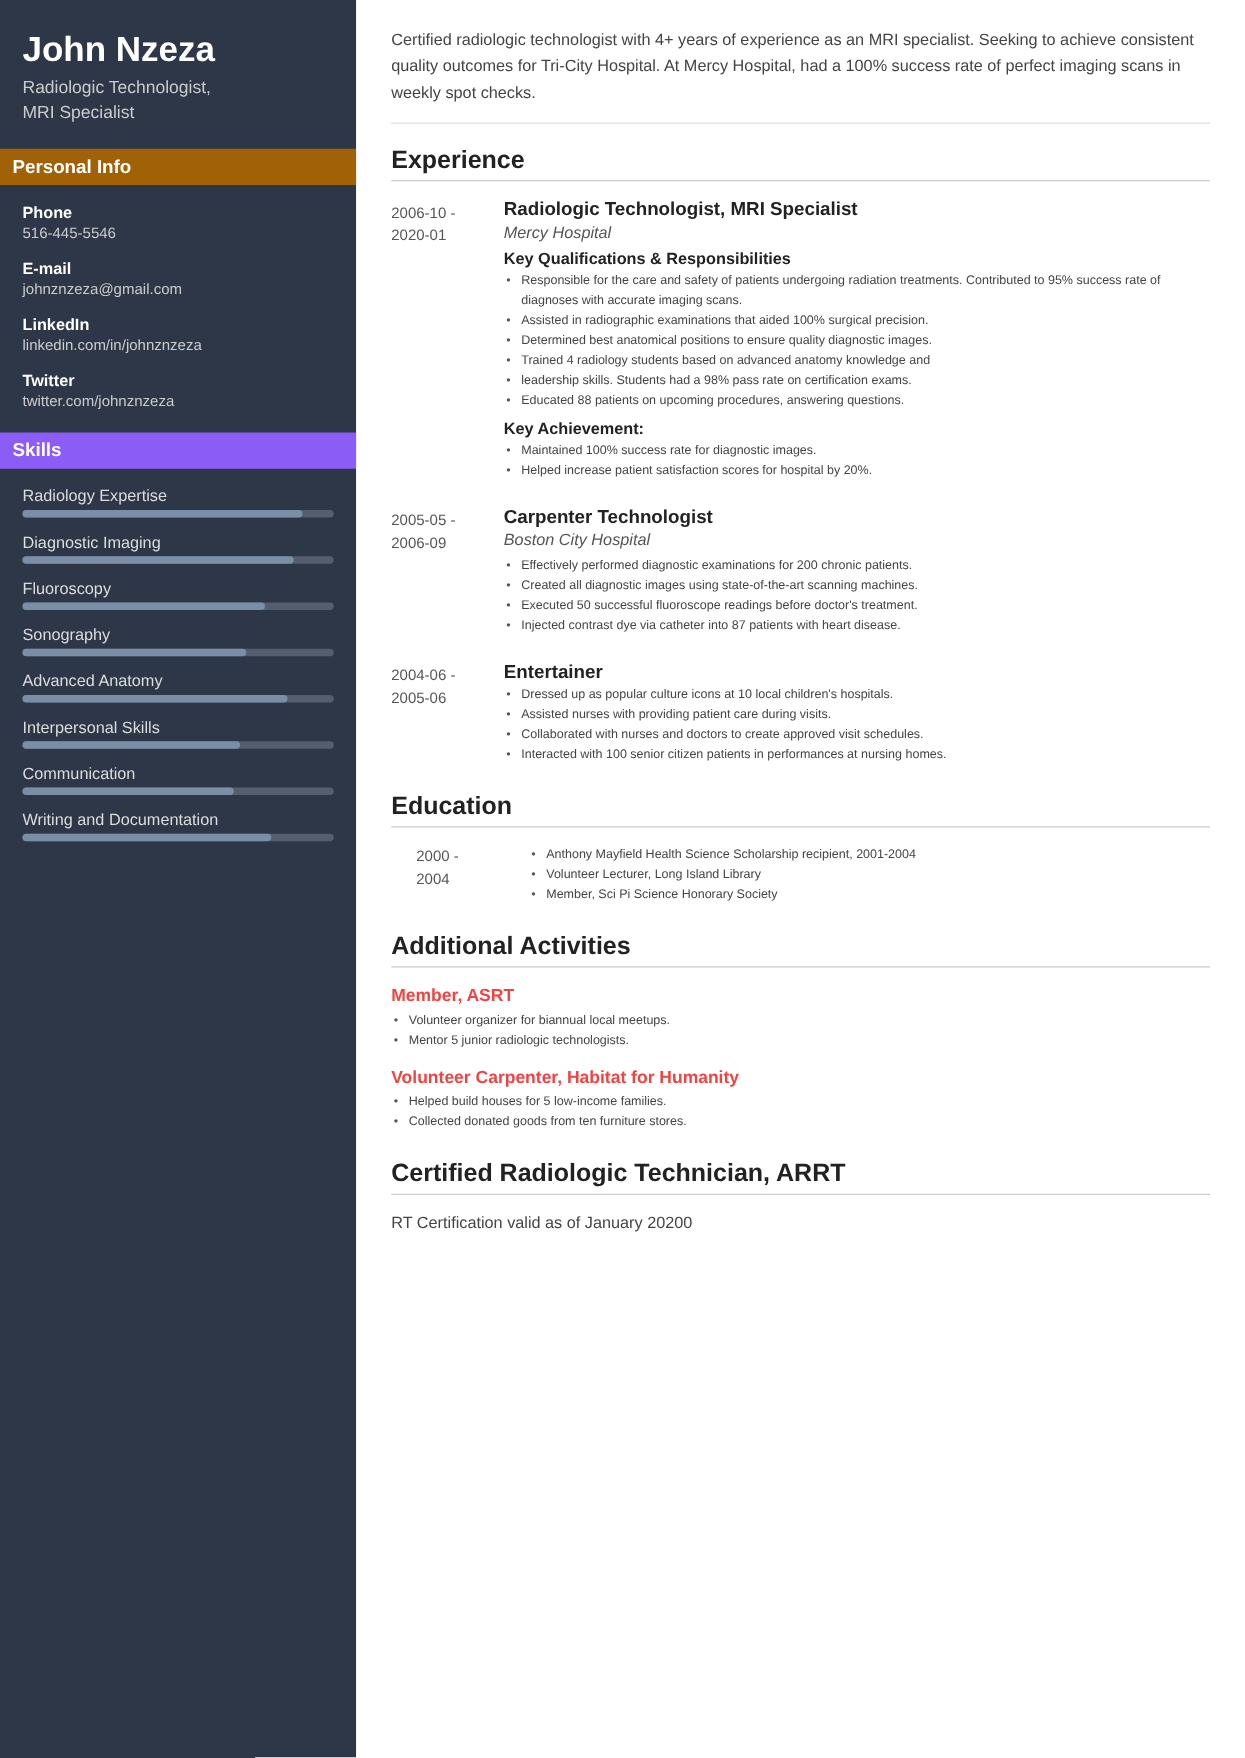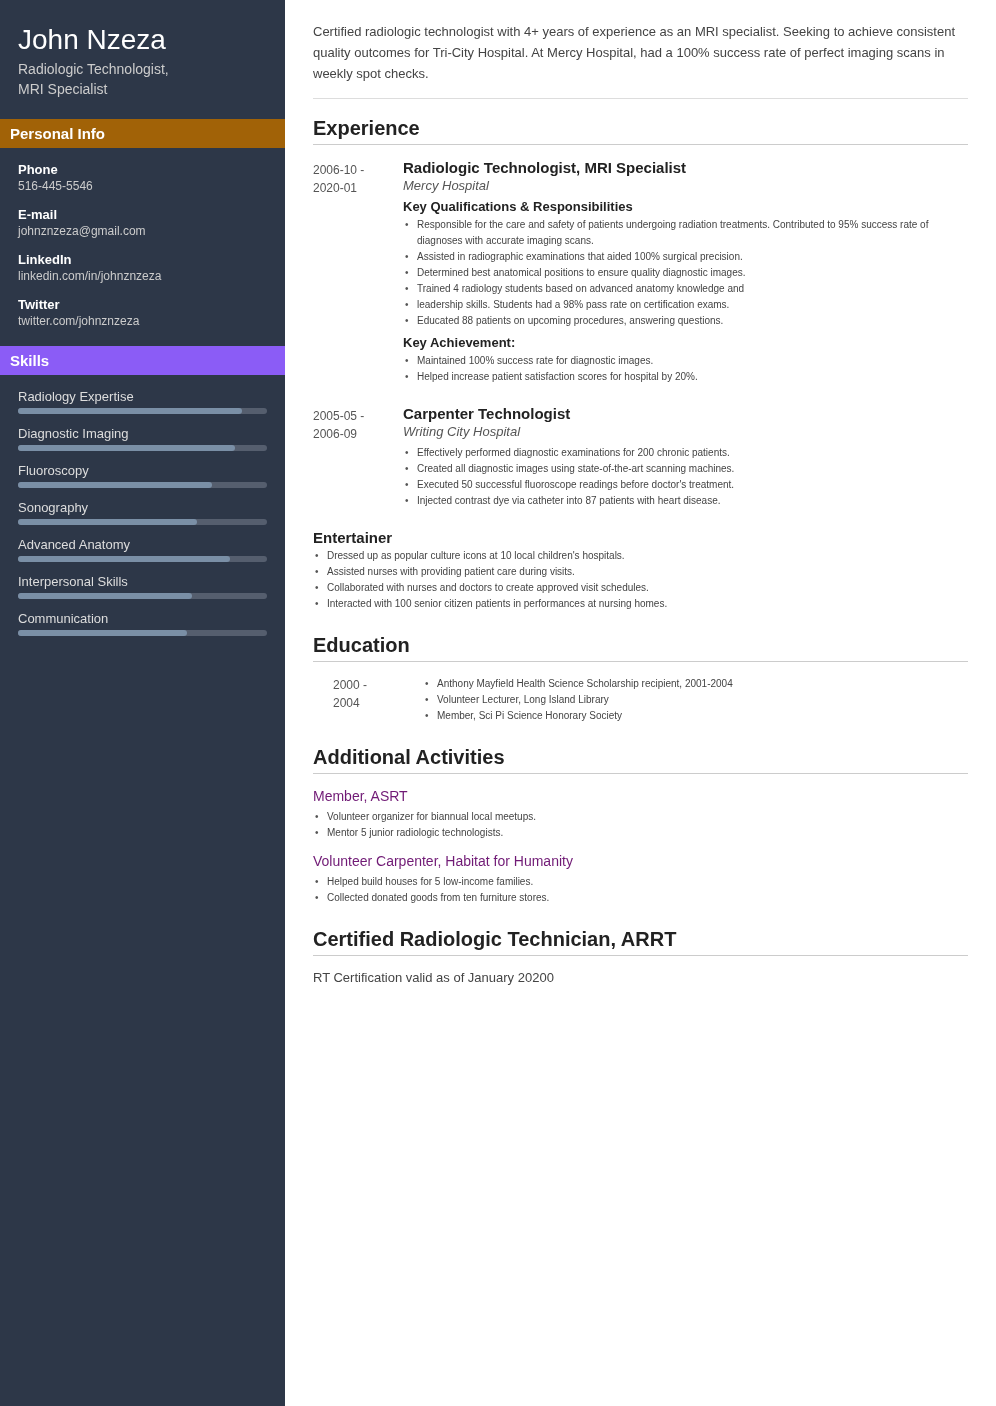--- a/index.html
+++ b/index.html
@@ -13,21 +13,21 @@
     }
     .sidebar {
       width: 285px;
       min-width: 285px;
       background: #2d3748;
       color: #fff;
       padding: 24px 18px 30px 18px;
     }
     .sidebar-name {
       font-size: 28px;
-      font-weight: 400;
+      font-weight: 700;
       color: #fff;
       line-height: 1.15;
       margin-bottom: 4px;
     }
     .sidebar-title {
       font-size: 14px;
       color: #ccc;
       margin-bottom: 20px;
       line-height: 1.4;
     }
@@ -165,22 +165,22 @@
     }
     .edu-content { flex: 1; }
     .edu-degree {
       font-size: 15px;
       font-weight: 700;
       color: #222;
       margin-bottom: 6px;
     }
     .activity-title {
       font-size: 14px;
-      font-weight: 400;
-      color: #701a75;
+      font-weight: 700;
+      color: #ef4444;
       margin-bottom: 5px;
       margin-top: 12px;
     }
     .cert-text {
       font-size: 13px;
       color: #444;
       margin-top: 10px;
     }
   </style>
 </head>
@@ -240,20 +240,26 @@
       <div class="skill-item">
         <div class="skill-label">Interpersonal Skills</div>
         <div class="skill-bar-bg">
           <div class="skill-bar-fill" style="width: 70%;"></div>
         </div>
       </div>
       <div class="skill-item">
         <div class="skill-label">Communication</div>
         <div class="skill-bar-bg">
           <div class="skill-bar-fill" style="width: 68%;"></div>
+        </div>
+      </div>
+      <div class="skill-item">
+        <div class="skill-label">Writing and Documentation</div>
+        <div class="skill-bar-bg">
+          <div class="skill-bar-fill" style="width: 80%;"></div>
         </div>
       </div>
     </div>
 </div>
 
 <div class="main">
   <div class="summary-text">Certified radiologic technologist with 4+ years of experience as an MRI specialist. Seeking to achieve consistent quality outcomes for Tri-City Hospital. At Mercy Hospital, had a 100% success rate of perfect imaging scans in weekly spot checks.</div>
 
   <div class="exp-section">
     <div class="section-title">Experience</div>
@@ -277,31 +283,32 @@
           <li>Maintained 100% success rate for diagnostic images.</li>
           <li>Helped increase patient satisfaction scores for hospital by 20%.</li>
         </ul>
       </div>
     </div>
 
     <div class="exp-entry">
       <div class="exp-dates">2005-05 -<br>2006-09</div>
       <div class="exp-content">
         <div class="exp-job-title">Carpenter Technologist</div>
-        <div class="exp-company">Writing City Hospital</div>
+        <div class="exp-company">Boston City Hospital</div>
         <ul class="bullet-list">
           <li>Effectively performed diagnostic examinations for 200 chronic patients.</li>
           <li>Created all diagnostic images using state-of-the-art scanning machines.</li>
           <li>Executed 50 successful fluoroscope readings before doctor's treatment.</li>
           <li>Injected contrast dye via catheter into 87 patients with heart disease.</li>
         </ul>
       </div>
     </div>
 
     <div class="exp-entry">
+      <div class="exp-dates">2004-06 -<br>2005-06</div>
       <div class="exp-content">
         <div class="exp-job-title">Entertainer</div>
         <ul class="bullet-list">
           <li>Dressed up as popular culture icons at 10 local children's hospitals.</li>
           <li>Assisted nurses with providing patient care during visits.</li>
           <li>Collaborated with nurses and doctors to create approved visit schedules.</li>
           <li>Interacted with 100 senior citizen patients in performances at nursing homes.</li>
         </ul>
       </div>
     </div>

